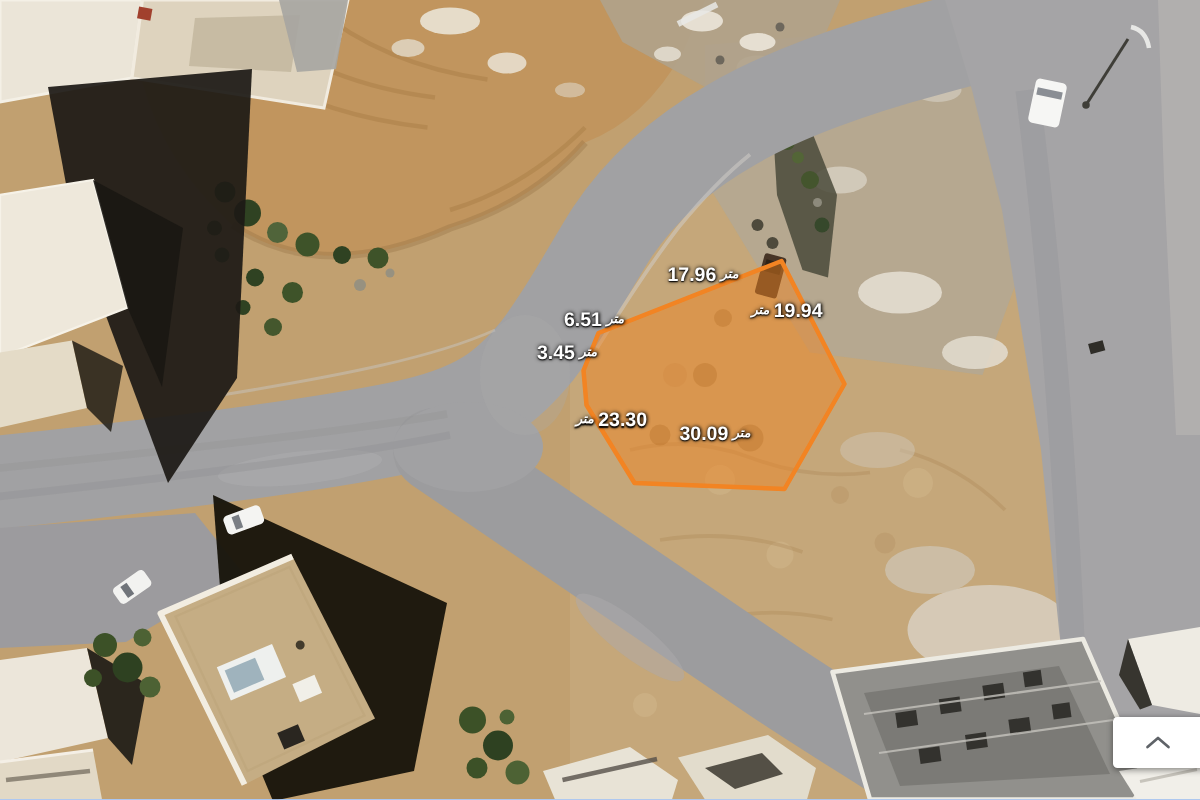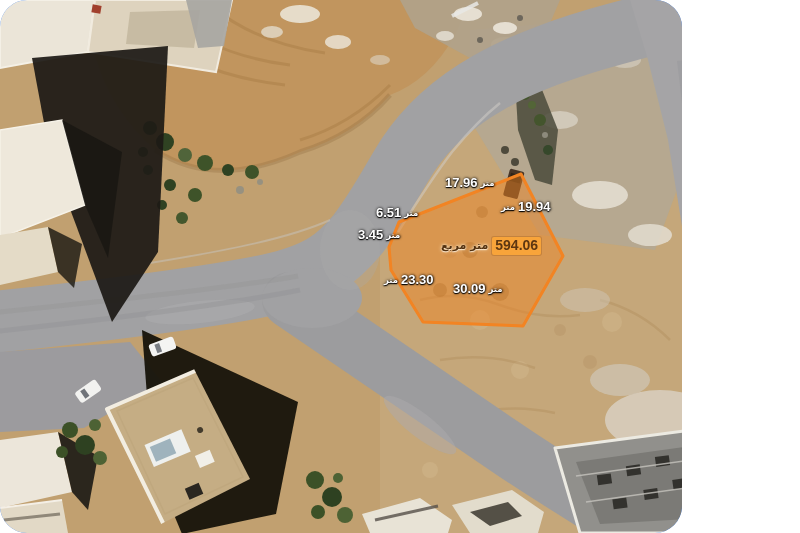--- a/index.html
+++ b/index.html
@@ -1,24 +1,24 @@
 <!DOCTYPE html>
 <html><head>
 <meta charset="utf-8">
 <style>
   html,body{margin:0;padding:0;background:#ffffff;}
-  .stage{position:relative;width:682px;height:533px;overflow:hidden;
-         font-family:"Liberation Sans","DejaVu Sans",sans-serif;background:#3b82f6;border-radius:27px;}
+  .stage{position:relative;width:800px;height:533px;overflow:hidden;
+         font-family:"Liberation Sans","DejaVu Sans",sans-serif;background:#3b82f6;}
   svg.bg{position:absolute;left:0;top:0;width:800px;height:533px;filter:blur(.45px) saturate(.97);}
   .labels{position:absolute;inset:0;pointer-events:none;}
   .mlabel{position:absolute;display:flex;align-items:center;gap:3px;white-space:nowrap;
           color:#fff;font-weight:bold;
           text-shadow:0 1px 1px #000,0 0 3px rgba(0,0,0,.85),1px 0 2px rgba(0,0,0,.6);}
   .mval{font-size:13px;line-height:1;}
-  .munit{font-size:8.5px;line-height:1;font-family:"DejaVu Sans",sans-serif;position:relative;top:1px;}
+  .munit{font-size:8.5px;line-height:1;font-family:"DejaVu Sans",sans-serif;position:relative;top:1px;font-style:italic;}
   .area-label{position:absolute;display:flex;align-items:center;gap:4px;white-space:nowrap;}
   .aunit{font-size:11px;font-weight:bold;color:#52300f;font-family:"DejaVu Sans",sans-serif;
          text-shadow:0 0 2px #ffe9c4,0 1px 1px rgba(255,255,255,.7),0 0 4px rgba(255,240,210,.9);}
   .aval{font-size:14px;font-weight:bold;color:#5d3711;background:#f8a43a;padding:0 3px 1px 3px;
         border-radius:2px;box-shadow:0 0 0 1px rgba(130,70,10,.25);line-height:1.2;}
   .collapse-btn{position:absolute;left:742px;top:478px;width:62px;height:34px;background:#ffffff;
         border:none;border-radius:3px;box-shadow:0 1px 4px rgba(0,0,0,.45);cursor:pointer;
         display:flex;align-items:center;justify-content:flex-start;padding:0 0 0 21px;}
   .collapse-btn svg{display:block;}
 </style>
@@ -270,24 +270,20 @@
       <span class="mval">19.94</span>
     </div>
     <div class="mlabel" style="left:384px;top:273px">
       <span class="munit">متر</span>
       <span class="mval">23.30</span>
     </div>
     <div class="mlabel" style="left:453px;top:282px">
       <span class="mval">30.09</span>
       <span class="munit">متر</span>
     </div>
-    <div class="area-label" style="left:441px;top:237px">
-      <span class="aunit">متر مربع</span>
-      <span class="aval">594.06</span>
-    </div>
   </div>
 
   <button class="collapse-btn">
     <svg width="18" height="10" viewBox="0 0 18 10">
       <polyline points="2,8 9,2 16,8" fill="none" stroke="#5f6368" stroke-width="1.8" stroke-linecap="round" stroke-linejoin="round"></polyline>
     </svg>
   </button>
 
 </div>
 

